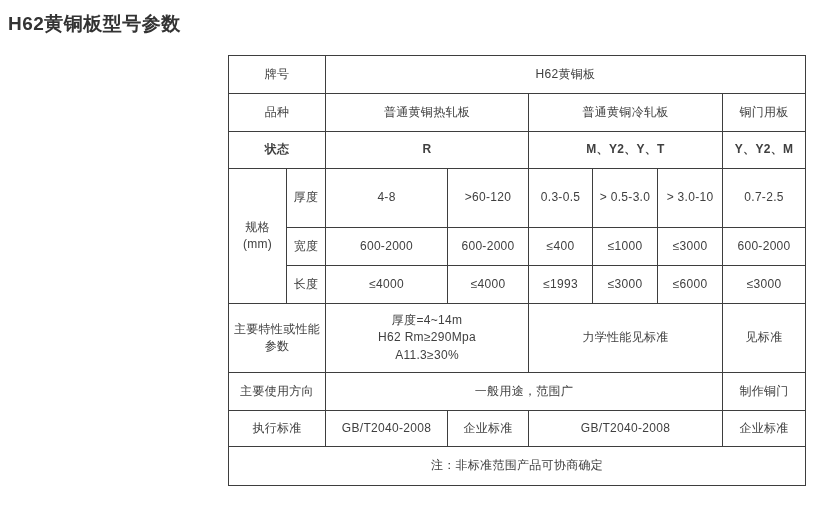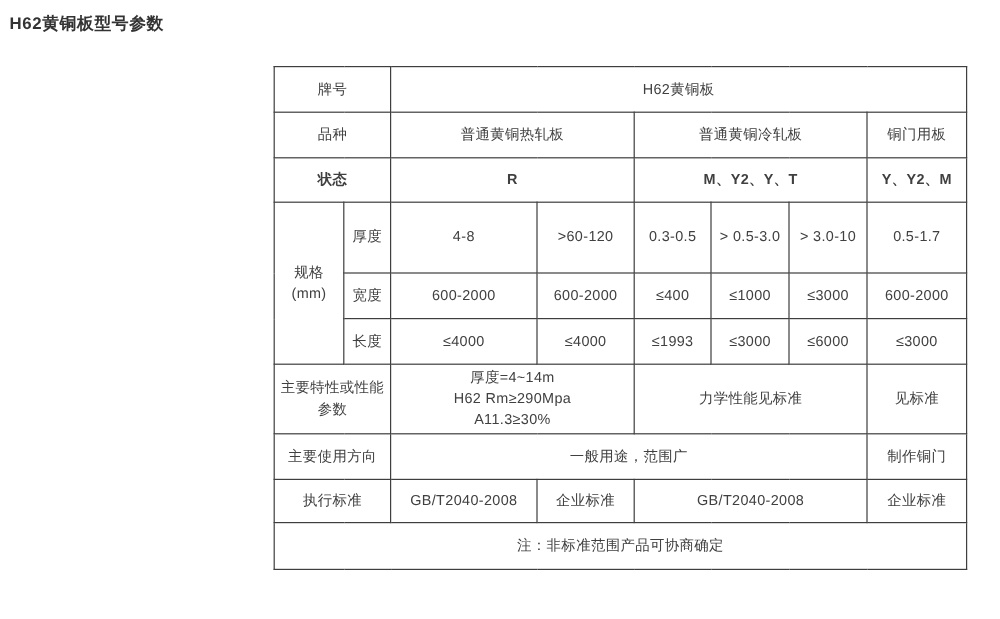--- a/index.html
+++ b/index.html
@@ -4,41 +4,41 @@
 <style>
   html,body { margin:0; padding:0; }
   body {
     width:833px; height:516px; position:relative;
     background:#ffffff;
     font-family:"Liberation Sans","DejaVu Sans",sans-serif;
     overflow:hidden;
   }
   .page-title {
     position:absolute; left:8px; top:11px; margin:0;
-    font-size:14px; font-weight:bold; color:#333333;
+    font-size:19px; font-weight:bold; color:#333333;
     letter-spacing:0.5px;
   }
   table.spec-table {
     position:absolute; left:228px; top:55px;
     width:577px;
     border-collapse:collapse; table-layout:fixed;
   }
   table.spec-table td {
     border:1px solid #3e3e3e;
     text-align:center; vertical-align:middle;
     color:#404040; font-size:12px; line-height:1.45;
     padding:2px 4px; box-sizing:border-box;
     letter-spacing:0.3px;
     overflow:hidden;
   }
   .preline { white-space:pre-line;margin-top:18px; }
   tr.h38 { height:38px; }
   tr.h37 { height:37px;font-weight:bold; }
   tr.h59 { height:59px; }
-  tr.h81 { height:58px; }
+  tr.h81 { height:69px; }
   tr.h36 { height:36px; }
   tr.h39 { height:39px; }
 </style>
 </head>
 <body>
 
 <h1 class="page-title">H62黄铜板型号参数</h1>
 
 <table class="spec-table">
   <colgroup>
@@ -70,21 +70,21 @@
     </tr>
     <tr class="h59">
       <td rowspan="3" class="preline">规格
 (mm)</td>
       <td>厚度</td>
       <td>4-8</td>
       <td>&gt;60-120</td>
       <td>0.3-0.5</td>
       <td>&gt; 0.5-3.0</td>
       <td>&gt; 3.0-10</td>
-      <td>0.5-1.7</td>
+      <td>0.7-2.5</td>
     </tr>
     <tr class="h38">
       <td>宽度</td>
       <td>600-2000</td>
       <td>600-2000</td>
       <td>≤400</td>
       <td>≤1000</td>
       <td>≤3000</td>
       <td>600-2000</td>
     </tr>

